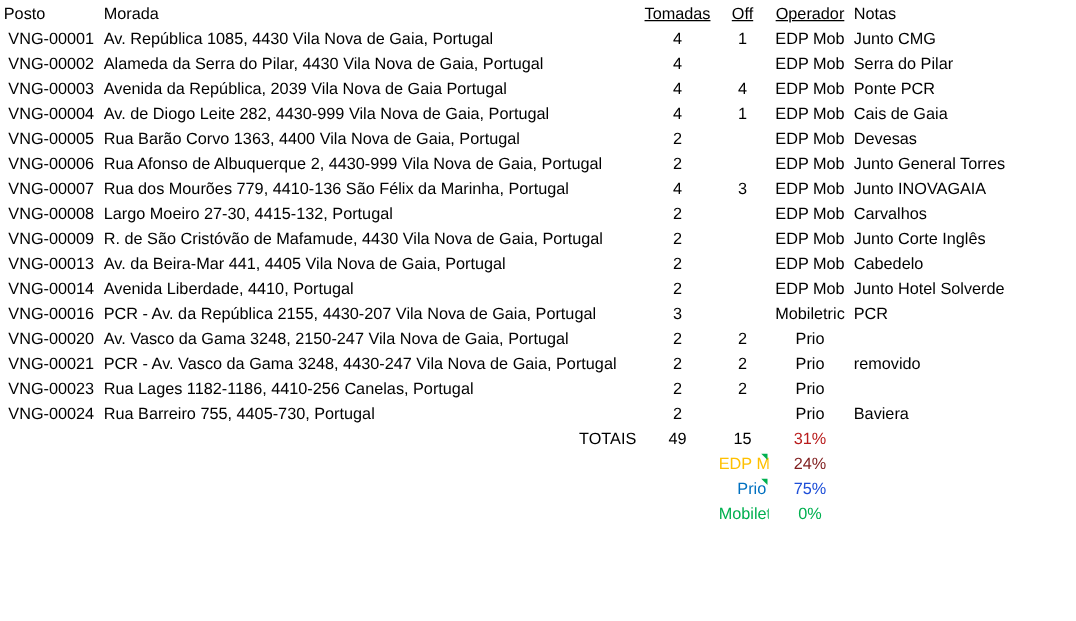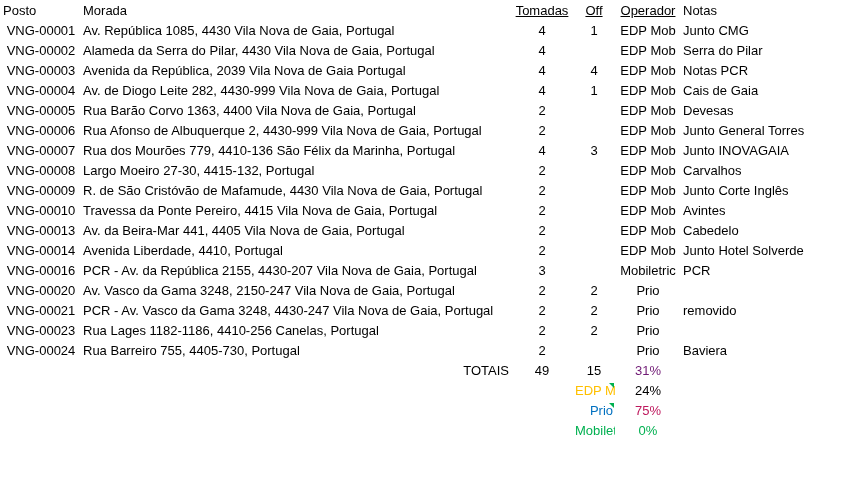--- a/index.html
+++ b/index.html
@@ -57,43 +57,43 @@
   .totais-label {
     text-align: right;
     font-weight: bold;
     padding-right: 6px;
   }
   .totais-num {
     text-align: center;
     font-weight: bold;
   }
   .pct-red {
-    color: #701a75;
+    color: #b91c1c;
     font-weight: bold;
     text-align: center;
   }
   .lbl-edp {
     color: #ffc000;
     font-weight: bold;
     text-align: right;
     padding-right: 8px;
   }
   .val-edp {
-    color: #000000;
+    color: #7f1d1d;
     font-weight: bold;
     text-align: center;
   }
   .lbl-prio {
     color: #0070c0;
     font-weight: bold;
     text-align: right;
     padding-right: 8px;
   }
   .val-prio {
-    color: #be185d;
+    color: #1d4ed8;
     font-weight: bold;
     text-align: center;
   }
   .lbl-mob {
     color: #00b050;
     font-weight: bold;
     text-align: right;
     padding-right: 8px;
   }
   .val-mob {
@@ -154,21 +154,21 @@
         <td class="cell-num"></td>
         <td class="cell-op">EDP Mob</td>
         <td class="cell-notas">Serra do Pilar</td>
       </tr>
       <tr>
         <td class="cell-posto">VNG-00003</td>
         <td class="cell-morada">Avenida da República, 2039 Vila Nova de Gaia Portugal</td>
         <td class="cell-num">4</td>
         <td class="cell-num">4</td>
         <td class="cell-op">EDP Mob</td>
-        <td class="cell-notas">Notas PCR</td>
+        <td class="cell-notas">Ponte PCR</td>
       </tr>
       <tr>
         <td class="cell-posto">VNG-00004</td>
         <td class="cell-morada">Av. de Diogo Leite 282, 4430-999 Vila Nova de Gaia, Portugal</td>
         <td class="cell-num">4</td>
         <td class="cell-num">1</td>
         <td class="cell-op">EDP Mob</td>
         <td class="cell-notas">Cais de Gaia</td>
       </tr>
       <tr>
@@ -203,28 +203,20 @@
         <td class="cell-op">EDP Mob</td>
         <td class="cell-notas">Carvalhos</td>
       </tr>
       <tr>
         <td class="cell-posto">VNG-00009</td>
         <td class="cell-morada">R. de São Cristóvão de Mafamude, 4430 Vila Nova de Gaia, Portugal</td>
         <td class="cell-num">2</td>
         <td class="cell-num"></td>
         <td class="cell-op">EDP Mob</td>
         <td class="cell-notas">Junto Corte Inglês</td>
-      </tr>
-      <tr>
-        <td class="cell-posto">VNG-00010</td>
-        <td class="cell-morada">Travessa da Ponte Pereiro, 4415 Vila Nova de Gaia, Portugal</td>
-        <td class="cell-num">2</td>
-        <td class="cell-num"></td>
-        <td class="cell-op">EDP Mob</td>
-        <td class="cell-notas">Avintes</td>
       </tr>
       <tr>
         <td class="cell-posto">VNG-00013</td>
         <td class="cell-morada">Av. da Beira-Mar 441, 4405 Vila Nova de Gaia, Portugal</td>
         <td class="cell-num">2</td>
         <td class="cell-num"></td>
         <td class="cell-op">EDP Mob</td>
         <td class="cell-notas">Cabedelo</td>
       </tr>
       <tr>

